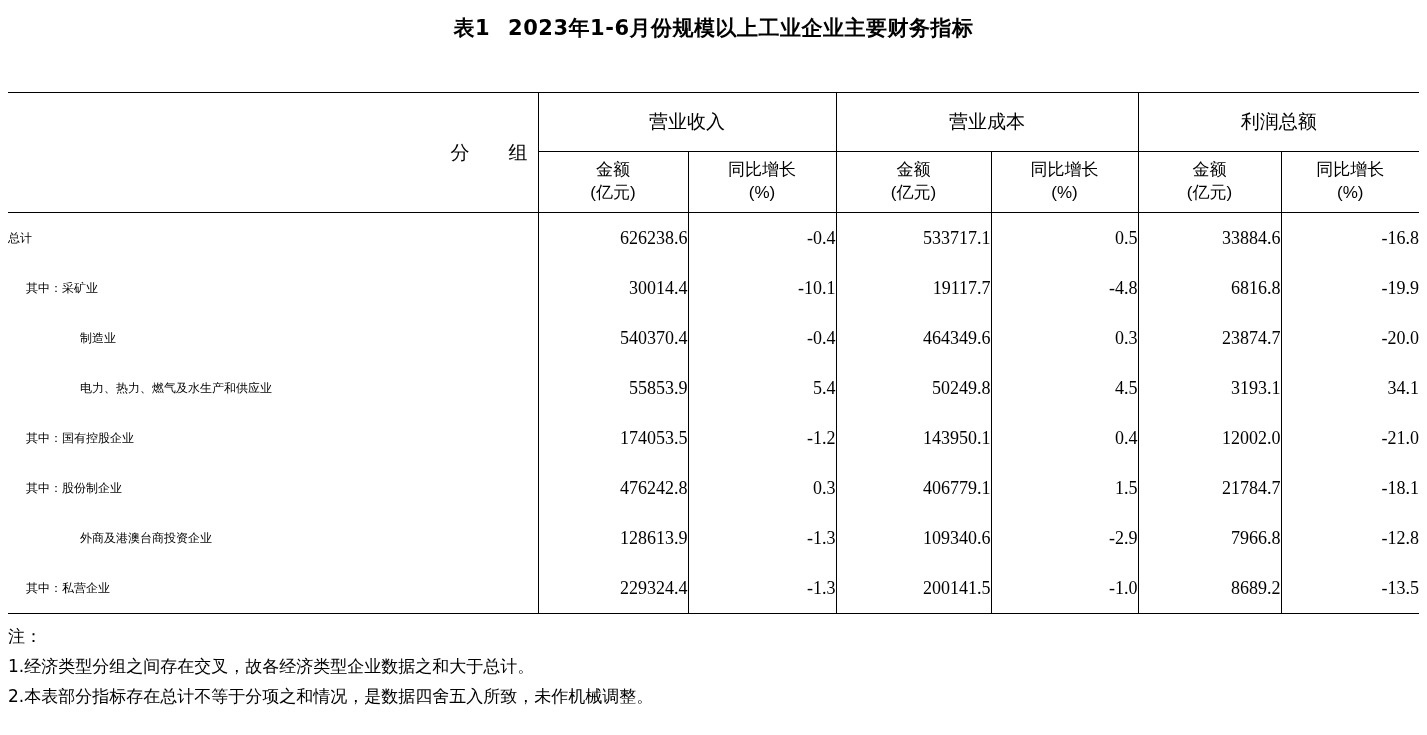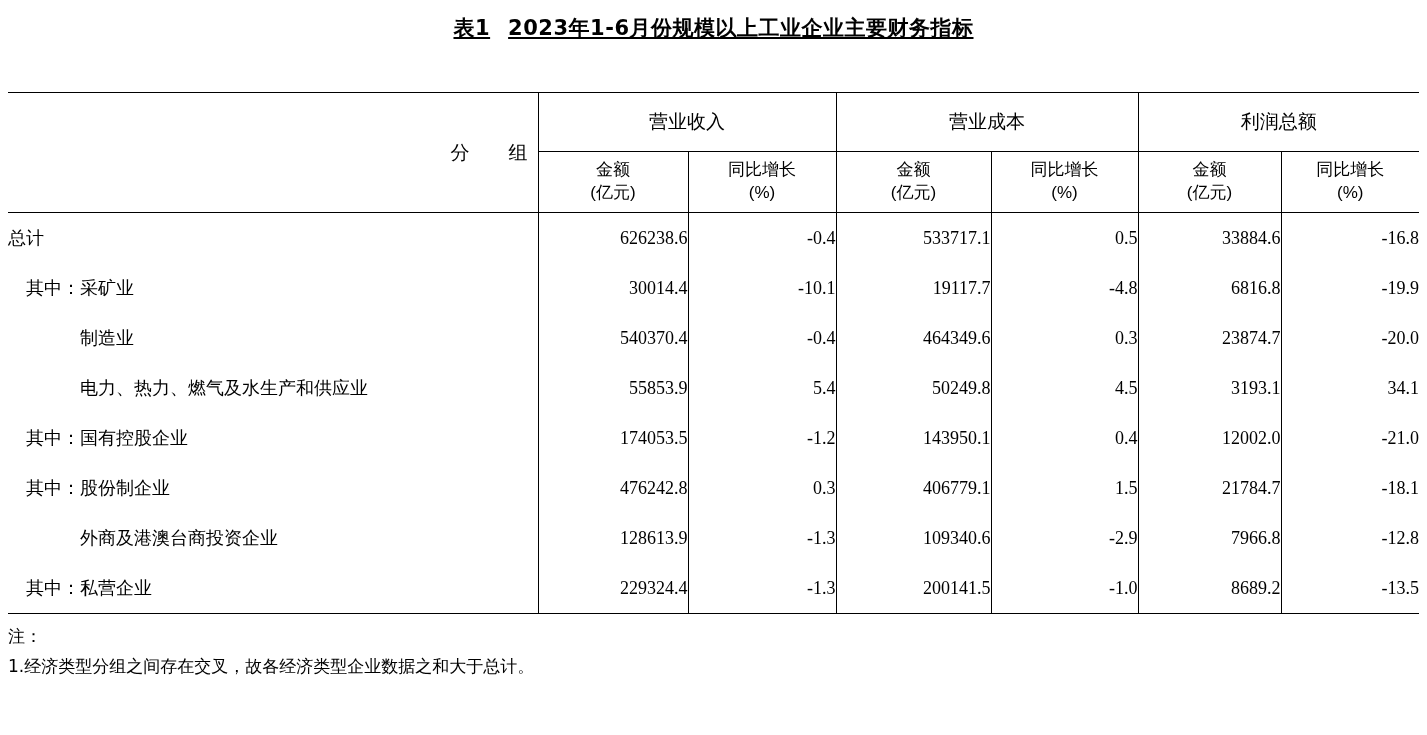--- a/index.html
+++ b/index.html
@@ -20,21 +20,20 @@
     height: 735px;
     box-sizing: border-box;
   }
   .title {
     text-align: center;
     font-size: 21px;
     font-weight: bold;
     letter-spacing: 0.5px;
     padding-top: 14px;
     font-family: "DejaVu Sans", "Liberation Sans", sans-serif;
-    text-decoration: underline;
   }
   .title .tnum {
     margin-right: 18px;
   }
   table.main {
     border-collapse: collapse;
     width: 1411px;
     margin: 50px auto 0 auto;
     table-layout: fixed;
   }
@@ -68,21 +67,21 @@
     font-size: 17px;
     height: 60px;
     line-height: 1.35;
     border-bottom: 1px solid #000;
     font-family: Liberation Sans, sans-serif;
   }
   .vsep-l {
     border-left: 1px solid #000;
   }
   .rowlabel {
-    font-size: 18px;
+    font-size: 12px;
     height: 50px;
     padding-left: 10px;
     font-family: "DejaVu Sans", "Liberation Sans", sans-serif;
     white-space: nowrap;
   }
   .rowlabel.ind1 { padding-left: 18px; }
   .rowlabel.ind2 { padding-left: 72px; }
   .num {
     font-size: 18px;
     text-align: right;
@@ -229,15 +228,16 @@
         <td class="num sep">-1.0</td>
         <td class="num sep">8689.2</td>
         <td class="num sep">-13.5</td>
       </tr>
     </tbody>
   </table>
 
   <div class="notes">
     <div>注：</div>
     <div>1.经济类型分组之间存在交叉，故各经济类型企业数据之和大于总计。</div>
+    <div>2.本表部分指标存在总计不等于分项之和情况，是数据四舍五入所致，未作机械调整。</div>
   </div>
 
 </div>
 
 </body></html>

